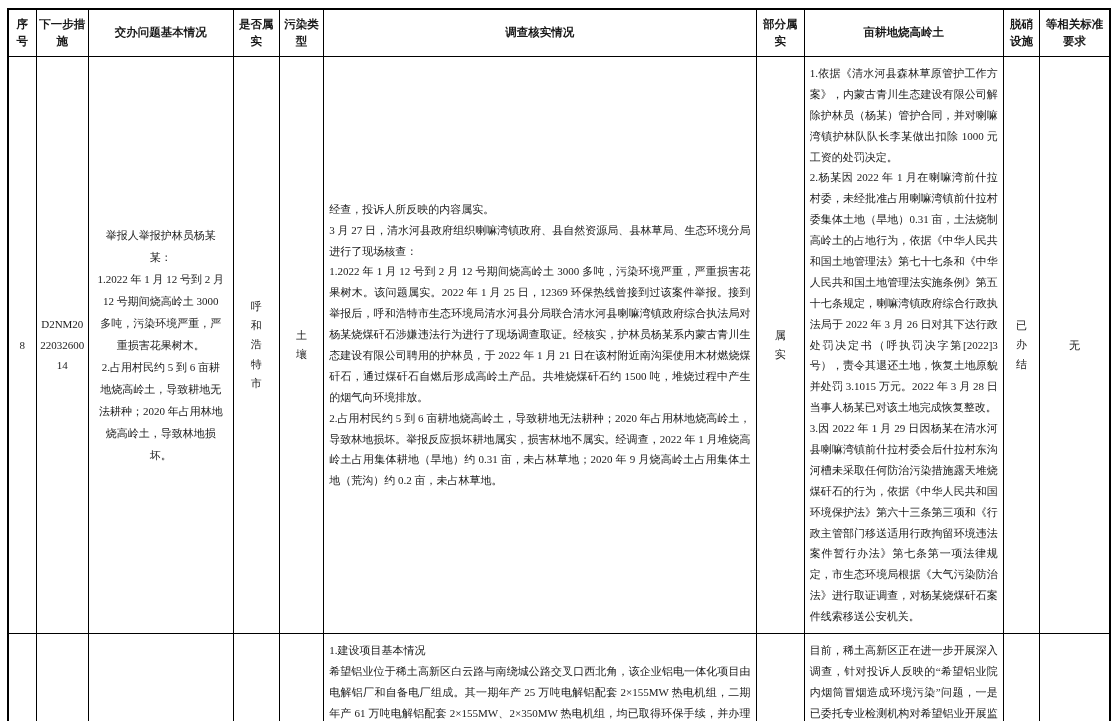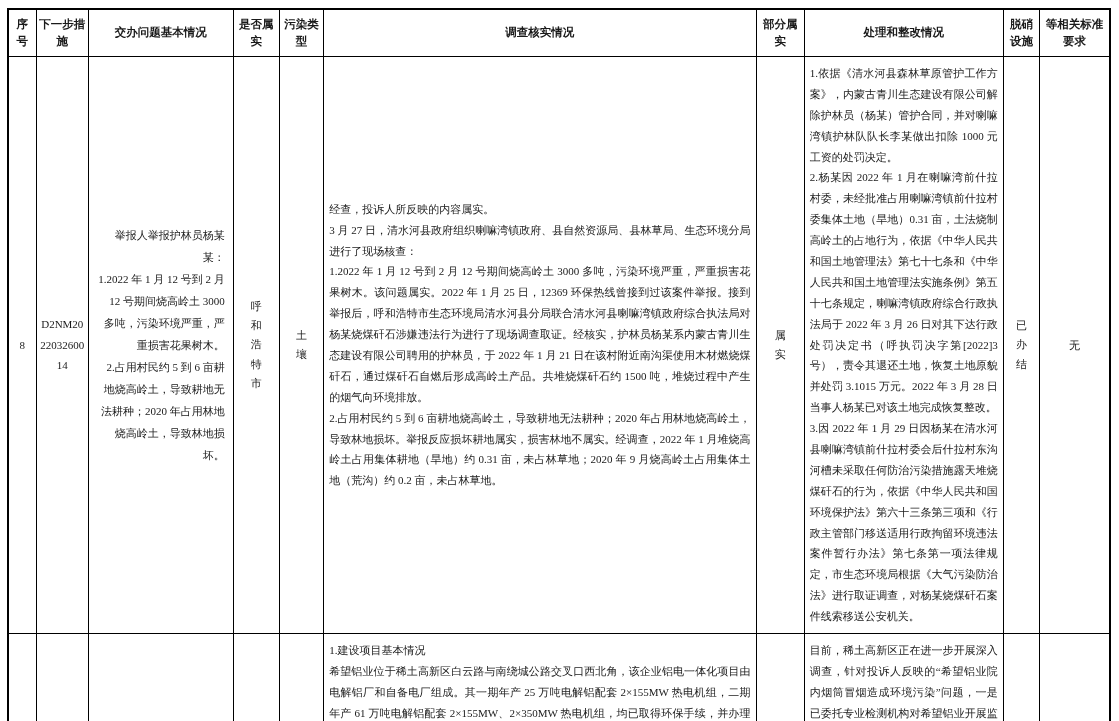--- a/index.html
+++ b/index.html
@@ -33,21 +33,21 @@
   .c-center{text-align:center;}
   .longtext{
     white-space:pre-line;
     line-height:1.9;
     text-align:justify;
     padding:6px 5px !important;
   }
   .probtext{
     white-space:pre-line;
     line-height:2.0;
-    text-align:right;
+    text-align:center;
     padding:6px 8px !important;
   }
   .vwrap{text-align:center;}
   .vtext{
     display:inline-block;
     width:1.15em;
     word-break:break-all;
     line-height:1.75;
     text-align:center;
     white-space:normal;
@@ -79,21 +79,21 @@
     </colgroup>
     <thead>
       <tr>
         <th>序号</th>
         <th>下一步措施</th>
         <th>交办问题基本情况</th>
         <th>是否属实</th>
         <th>污染类型</th>
         <th>调查核实情况</th>
         <th>部分属实</th>
-        <th>处理和整改情况</th>
+        <th>亩耕地烧高岭土</th>
         <th>脱硝设施</th>
         <th>等相关标准要求</th>
       </tr>
     </thead>
     <tbody>
       <tr class="row8">
         <td class="c-center">8</td>
         <td class="c-center"><span class="caseno">D2NM202203260014</span></td>
         <td class="probtext">举报人举报护林员杨某某：
 1.2022 年 1 月 12 号到 2 月 12 号期间烧高岭土 3000 多吨，污染环境严重，严重损害花果树木。

